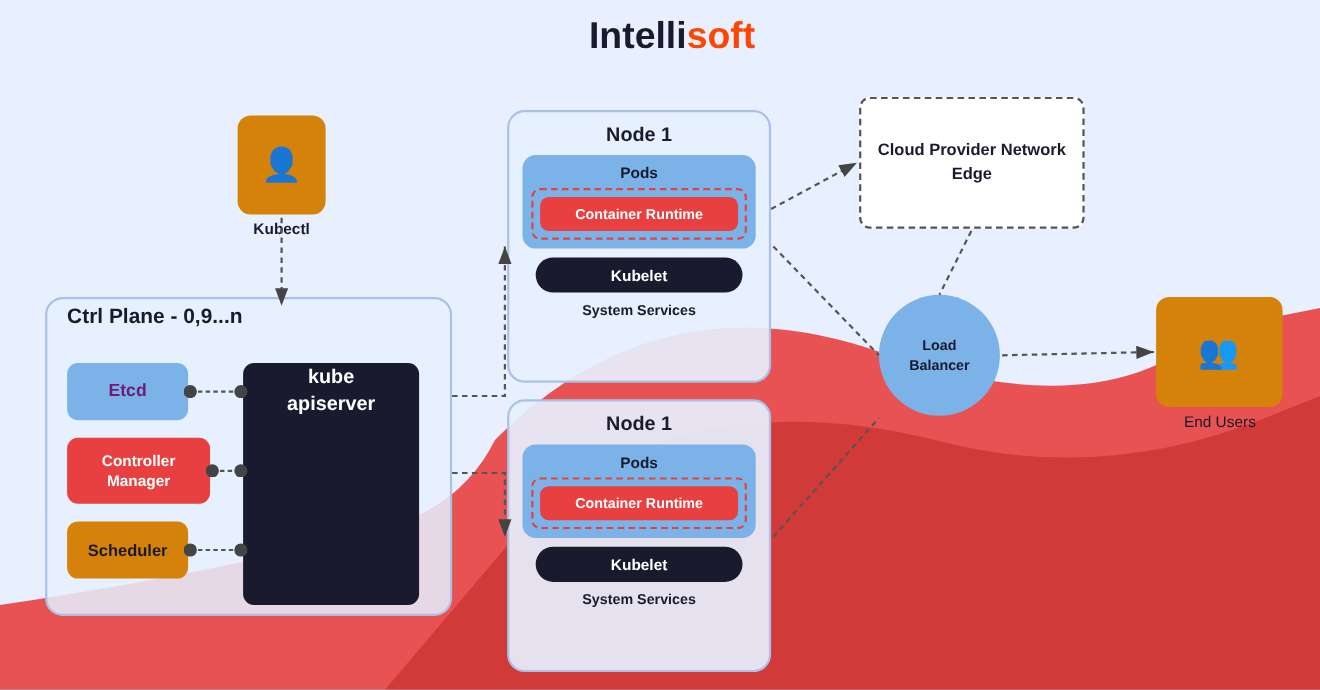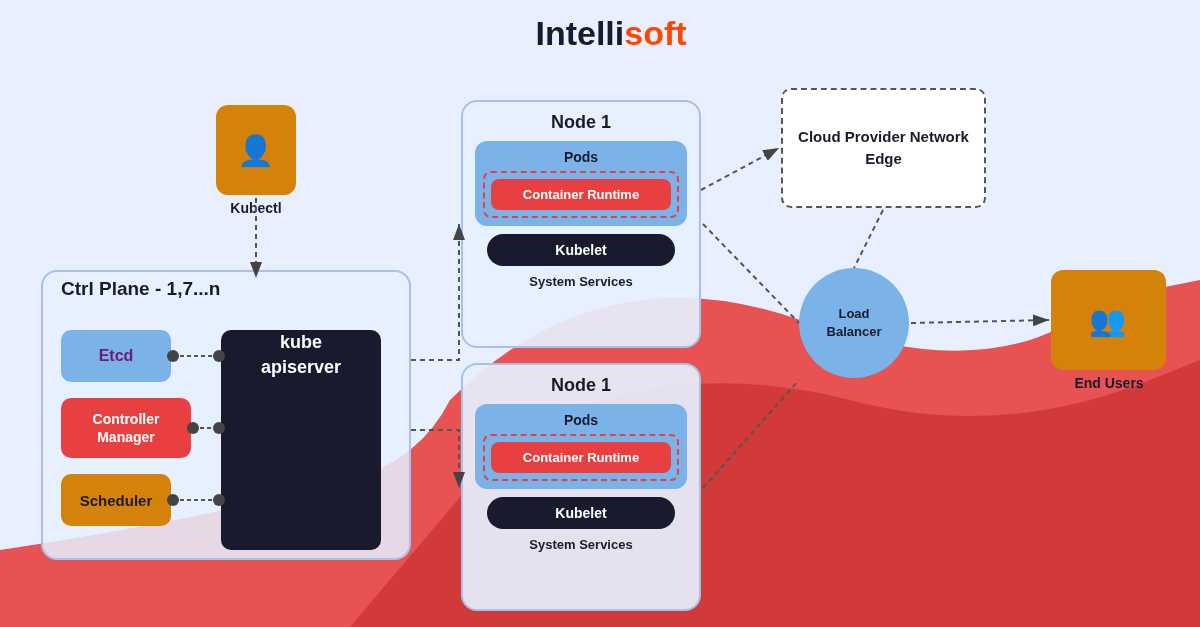--- a/index.html
+++ b/index.html
@@ -176,21 +176,21 @@
   <div class="intellisoft-logo">
     <span style="color:#1a1a2e;font-weight:900;">Intelli</span><span style="color:#ff4500;font-weight:900;">soft</span>
   </div>
 
   <div class="kubectl-icon">
     <div style="font-size:30px;color:white;">👤</div>
   </div>
   <div style="position:absolute;top:200px;left:205px;font-size:14px;font-weight:700;color:#1a1a2e;z-index:20;text-align:center;width:80px;">Kubectl</div>
 
   <div class="ctrl-plane-box"></div>
-  <div style="position:absolute;top:278px;left:50px;font-size:19px;font-weight:700;color:#1a1a2e;z-index:20;">Ctrl Plane - 1,7...n</div>
+  <div style="position:absolute;top:278px;left:50px;font-size:19px;font-weight:700;color:#1a1a2e;z-index:20;">Ctrl Plane - 0,9...n</div>
 
   <div class="etcd-box">Etcd</div>
 
   <div class="controller-box">
     <span style="white-space:pre-line;">Controller
 Manager</span>
   </div>
 
   <div class="scheduler-box">Scheduler</div>
 
@@ -226,21 +226,21 @@
     <div style="font-size:13px;font-weight:600;color:#1a1a2e;text-align:center;margin-top:8px;">System Services</div>
   </div>
 
   <div style="position:absolute;top:268px;left:788px;width:110px;height:110px;border-radius:50%;background:#7bb3e8;z-index:20;display:flex;align-items:center;justify-content:center;font-size:13px;font-weight:700;color:#1a1a2e;text-align:center;line-height:1.4;">Load<br>Balancer</div>
 
   <div style="position:absolute;top:88px;left:770px;width:205px;height:120px;border:2px dashed #555;border-radius:10px;background:white;z-index:20;display:flex;align-items:center;justify-content:center;font-size:15px;font-weight:700;color:#1a1a2e;text-align:center;line-height:1.5;">Cloud Provider Network Edge</div>
 
   <div style="position:absolute;top:270px;left:1040px;width:115px;height:100px;background:#d4820a;border-radius:12px;z-index:20;display:flex;flex-direction:column;align-items:center;justify-content:center;gap:4px;">
     <div style="font-size:30px;color:white;">👥</div>
   </div>
-  <div style="position:absolute;top:375px;left:1048px;font-size:14px;font-weight:700;color:#1a1a2e;z-index:20;text-align:center;width:100px;">End Users</div>
+  <div style="position:absolute;top:375px;left:1048px;font-size:14px;font-weight:400;color:#1a1a2e;z-index:20;text-align:center;width:100px;">End Users</div>
 
   <svg class="arrows-svg" viewBox="0 0 1200 627" xmlns="http://www.w3.org/2000/svg">
     <defs>
       <marker id="arrowhead-dark" markerWidth="8" markerHeight="6" refX="8" refY="3" orient="auto">
         <polygon points="0 0, 8 3, 0 6" fill="#444"></polygon>
       </marker>
       <marker id="arrowhead-dark-rev" markerWidth="8" markerHeight="6" refX="0" refY="3" orient="auto">
         <polygon points="8 0, 0 3, 8 6" fill="#444"></polygon>
       </marker>
       <marker id="dot-start" markerWidth="6" markerHeight="6" refX="3" refY="3" orient="auto">

